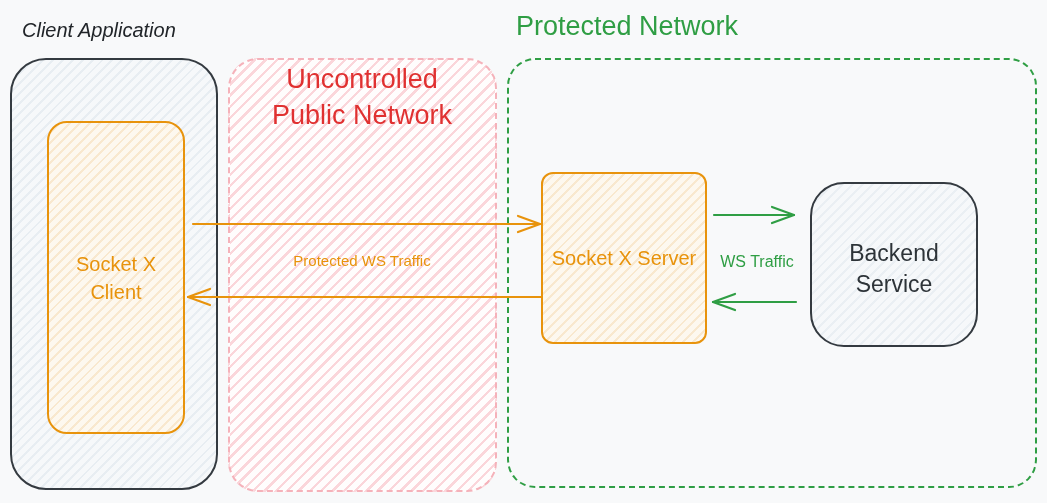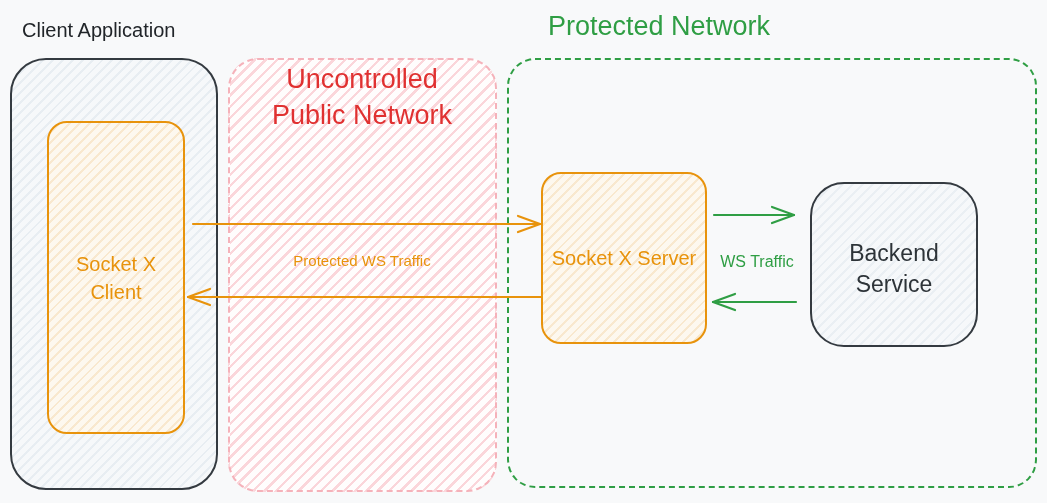--- a/index.html
+++ b/index.html
@@ -35,46 +35,46 @@
     z-index:0;
   }
   .protected-box{
     left:507px;top:58px;width:530px;height:430px;
     border:2.5px dashed var(--green,#2f9e44);border-radius:28px;
     background:transparent;
     z-index:1;
   }
   .server-box{
     left:541px;top:172px;width:166px;height:172px;
-    border:2px solid var(--orange,#e8930c);border-radius:20px;
+    border:2px solid var(--orange,#e8930c);border-radius:12px;
     background-color:#fdf8ef;
     background-image:repeating-linear-gradient(135deg, rgba(228,160,60,0.18) 0 2px, transparent 2px 7px);
     display:flex;align-items:center;justify-content:center;text-align:center;
     z-index:2;
   }
   .backend-box{
     left:810px;top:182px;width:168px;height:165px;
     border:2px solid var(--dark,#343a40);border-radius:34px;
     background-color:#f6f8fa;
     background-image:repeating-linear-gradient(135deg, rgba(130,160,185,0.10) 0 2px, transparent 2px 7px);
     display:flex;align-items:center;justify-content:center;text-align:center;
     z-index:2;
   }
   
   .client-app-label{
-    left:22px;top:19px;font-size:20px;color:#212529;white-space:nowrap;z-index:4;
+    left:22px;top:19px;font-size:20px;color:#212529;white-space:nowrap;z-index:4;font-style:italic;
   }
   .red-title{
     left:252px;top:62px;width:220px;text-align:center;
     font-size:27px;line-height:1.32;font-weight:500;
     color:var(--red,#e03131);z-index:4;
   }
   .protected-title{
     left:516px;top:11px;font-size:27px;font-weight:500;white-space:nowrap;
-    color:var(--green,#2f9e44);z-index:4;margin-left:32px;
+    color:var(--green,#2f9e44);z-index:4;
   }
   .orange-box-label{
     font-size:20px;line-height:1.4;font-weight:500;
     color:var(--orange,#e8930c);
   }
   .client-inner-text{width:104px;}
   .server-text{white-space:nowrap;}
   .backend-label{
     width:132px;font-size:23px;line-height:1.35;color:#2d3338;margin-top:9px;
   }

